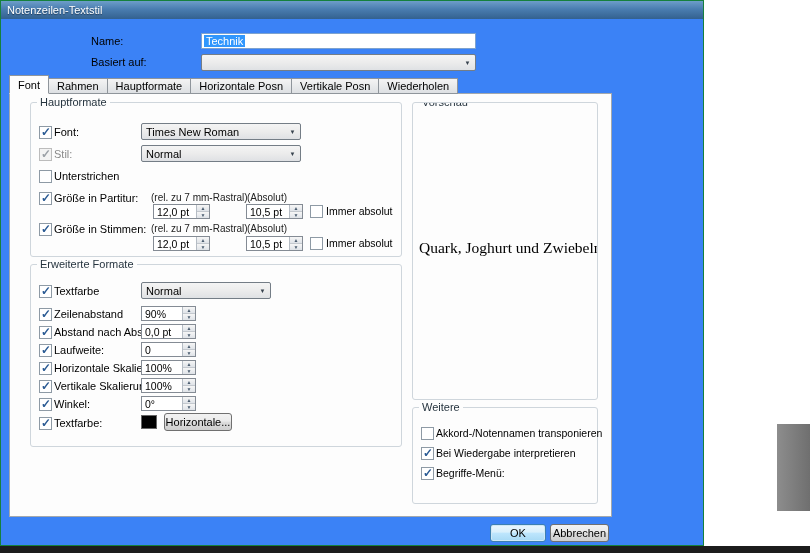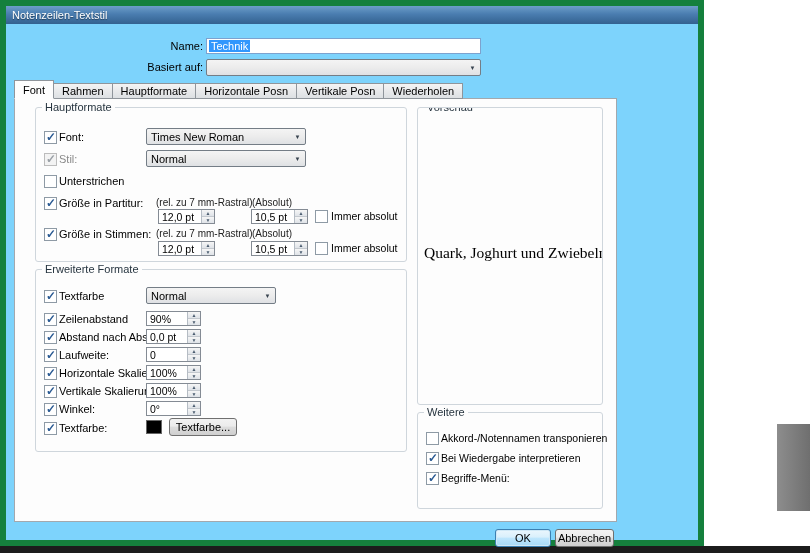--- a/index.html
+++ b/index.html
@@ -4,30 +4,30 @@
 <style>
   * { box-sizing: border-box; margin: 0; padding: 0; }
   html, body { width: 810px; height: 553px; }
   body {
     position: relative; overflow: hidden; background: #ffffff;
     font-family: "Liberation Sans", sans-serif; font-size: 11px; color: #000;
   }
   
   .dialog {
     position: absolute; left: 0; top: 0; width: 704px; height: 546px;
-    background: #7dd3fc; border: 6px solid #15803d; z-index: 2;
+    background: #3b82f6; border: 1px solid #15803d; z-index: 2;
   }
   .titlebar {
     position: absolute; left: 0; top: 0; right: 0; height: 18px;
     background: linear-gradient(180deg, #6d9ec9 0%, #4a7db0 45%, #33618f 100%);
     color: #fff; line-height: 18px; padding-left: 6px;
     text-shadow: 0 1px 1px rgba(0,0,0,.45); font-size: 11px;
   }
   .lbl { position: absolute; line-height: 13px; white-space: nowrap; }
-  .rlabel { text-align: right; }
+  .rlabel { }
   .gray { color: #8a8a8a; }
   .hint { position: absolute; font-size: 10px; color: #222; white-space: nowrap; line-height: 12px; }
   
   .textbox {
     position: absolute; background: #fff; border: 1px solid #7da2ce;
     display: flex; align-items: center; padding-left: 2px;
   }
   .sel { background: #3197fd; color: #fff; padding: 0 2px; }
   
   .combo {
@@ -264,21 +264,21 @@
         <span class="spin-value">0°</span>
         <span class="spin-btns">
             <span class="spin-up">▲</span>
             <span class="spin-down">▼</span>
           </span>
       </div>
 
       <span class="cb checked" style="left:8px; top:152px;"></span>
       <span class="lbl" style="left:23px; top:152px;">Textfarbe:</span>
       <span class="swatch" style="left:110px; top:150px;"></span>
-      <div class="btn" style="left:133px; top:148px; width:68px;">Textfarbe...</div>
+      <div class="btn" style="left:133px; top:148px; width:68px;">Horizontale...</div>
     </div>
 
     <div class="group clip" style="left:402px; top:8px; width:186px; height:298px;">
       <span class="legend">Vorschau</span>
       <span class="preview-text">Quark, Joghurt und Zwiebeln</span>
     </div>
 
     <div class="group" style="left:402px; top:313px; width:186px; height:97px;">
       <span class="legend">Weitere</span>
 

